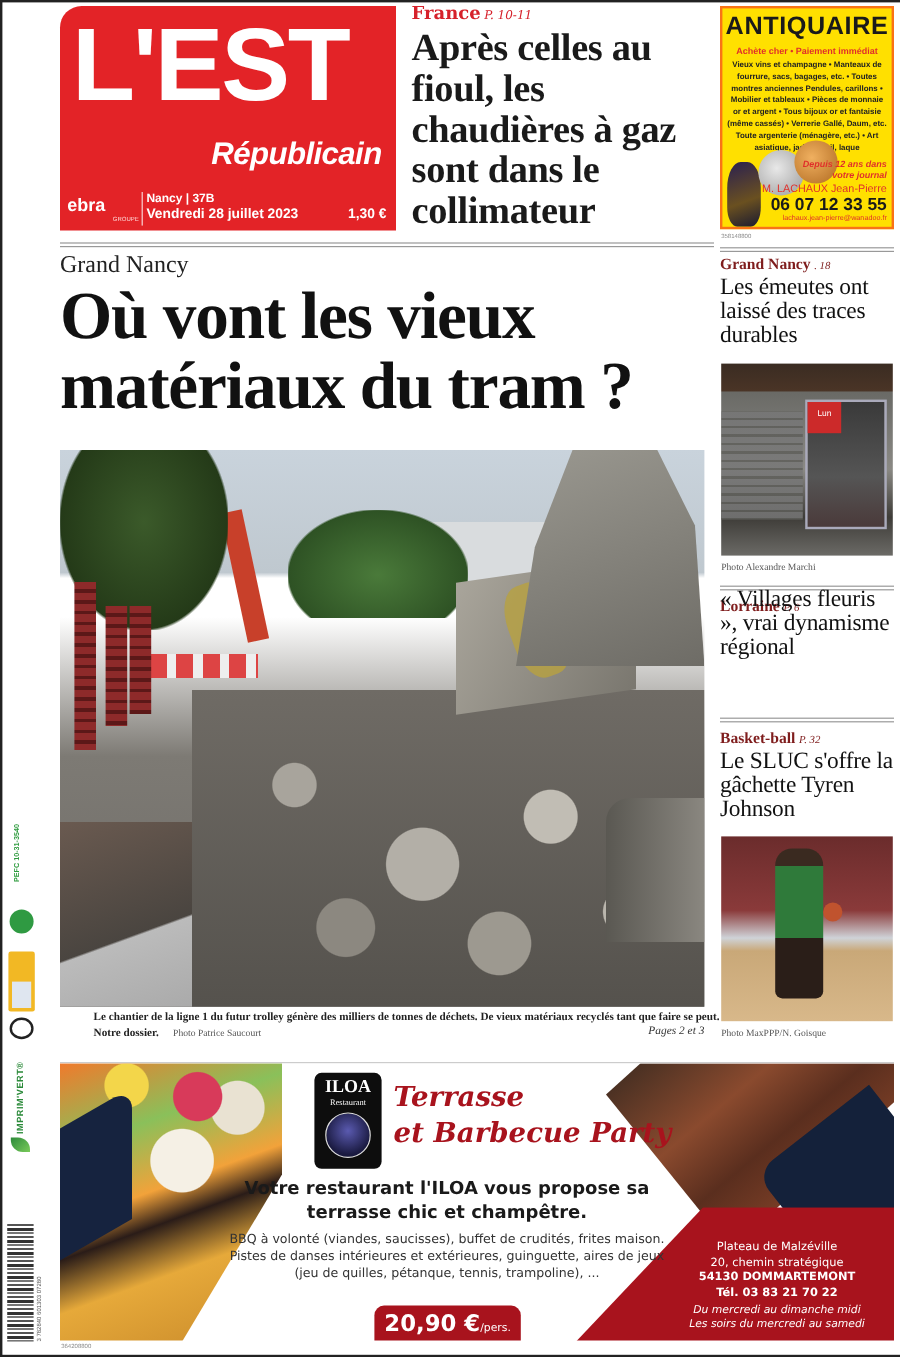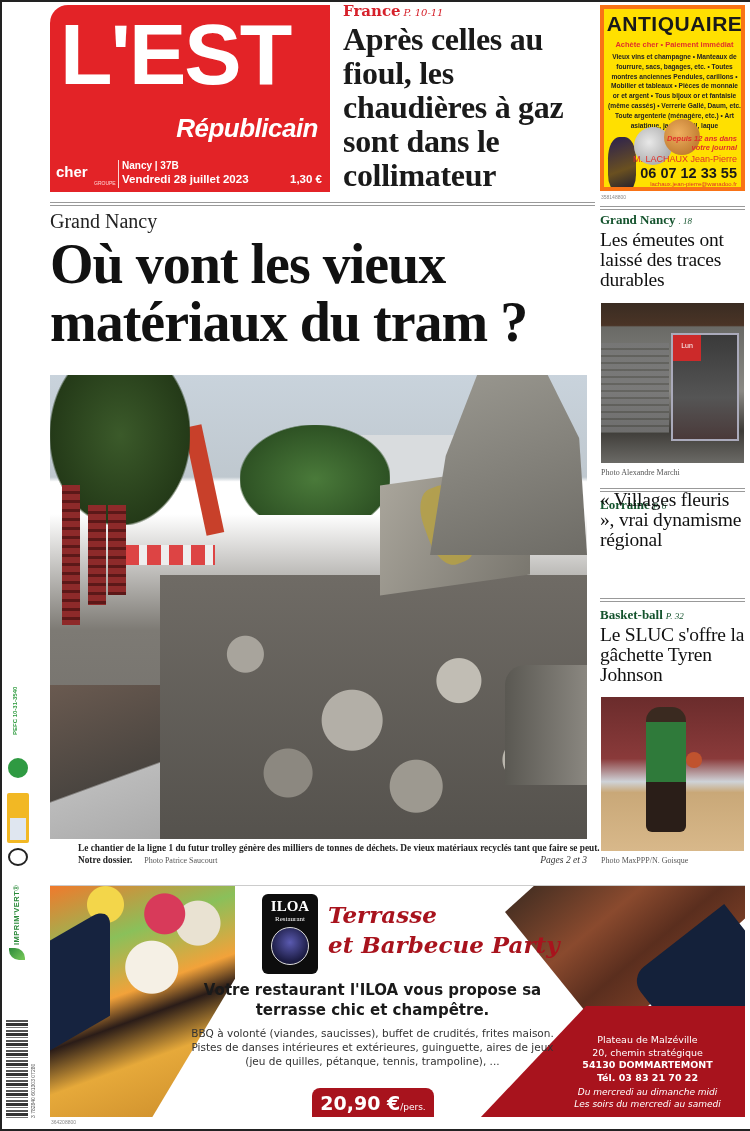--- a/index.html
+++ b/index.html
@@ -19,26 +19,26 @@
   .ebra-sub { left:44px; top:23px; font-size:5px; font-family:"Liberation Sans", sans-serif; color:#ffd6d6; }
   .mast-div { left:68px; top:3px; width:1px; height:28px; background:#fff; opacity:.8; }
   .edition { left:72px; top:3px; font-family:"Liberation Sans", sans-serif; font-weight:700; font-size:10px; }
   .date { left:72px; top:16px; font-family:"Liberation Sans", sans-serif; font-weight:700; font-size:11.5px; }
   .price { right:8px; top:16px; font-family:"Liberation Sans", sans-serif; font-weight:700; font-size:11.5px;text-align:right; }
 
   
   .kicker { font-family:"DejaVu Serif", serif; font-weight:700; font-size:15px; }
   .kicker .pg { font-weight:400; font-style:italic; font-size:10px; margin-left:3px; }
   .red { color:#d6212b; }
-  .blue { color:#14532d; }
+  .blue { color:#7f1d1d; }
   .france-kicker { left:343px; top:2px; }
   .france-head { left:343px; top:22px; width:255px; font-family:"Liberation Serif", serif; font-weight:700; font-size:32px; line-height:34px; letter-spacing:-0.3px; }
 
   
-  .antiq { left:600px; top:5px; width:145px; height:186px; background:#ffe000; border:4px solid #f97316; overflow:hidden; font-family:"Liberation Sans", sans-serif; text-align:center; }
+  .antiq { left:600px; top:5px; width:145px; height:186px; background:#ffe000; border:2px solid #f97316; overflow:hidden; font-family:"Liberation Sans", sans-serif; text-align:center; }
   .antiq-title { left:0; top:3px; width:141px; font-weight:900; font-size:21px; color:#1a1a1a; letter-spacing:0.5px; }
   .antiq-sub { left:0; top:31px; width:141px; font-weight:700; font-size:7.5px; color:#e0302b; }
   .antiq-body { left:3px; top:43px; width:135px; font-weight:700; font-size:6.6px; line-height:9.8px; color:#222; }
   .antiq-since { right:4px; top:125px; font-weight:700; font-style:italic; font-size:7.5px; line-height:9px; color:#e0302b; text-align:right; }
   .antiq-name { right:4px; top:145px; font-size:9px; color:#e0302b; }
   .antiq-phone { right:4px; top:156px; font-weight:900; font-size:14.5px; color:#1a1a1a; }
   .antiq-mail { right:4px; top:172px; font-size:6px; color:#e0302b; }
   .coin1 { left:30px; top:118px; width:38px; height:38px; border-radius:50%; background:radial-gradient(circle at 40% 40%, #e8e8e8, #9a9a9a); }
   .coin2 { left:60px; top:110px; width:36px; height:36px; border-radius:50%; background:radial-gradient(circle at 40% 40%, #f0b060, #b06a20); }
   .vase { left:4px; top:128px; width:28px; height:54px; border-radius:40% 40% 30% 30%; background:linear-gradient(160deg,#2a2050,#6a5020 60%,#1a1a30); }
@@ -136,21 +136,21 @@
 <body>
 
 <div class="abs frame-top"></div>
 <div class="abs frame-left"></div>
 <div class="abs frame-bottom"></div>
 
 <div class="abs masthead">
   <div class="abs logo-est">L'EST</div>
   <div class="abs logo-rep">Républicain</div>
   <div class="abs mast-foot">
-    <div class="abs ebra">cher</div>
+    <div class="abs ebra">ebra</div>
     <div class="abs ebra-sub">GROUPE</div>
     <div class="abs mast-div"></div>
     <div class="abs edition">Nancy | 37B</div>
     <div class="abs date">Vendredi 28 juillet 2023</div>
     <div class="abs price">1,30 €</div>
   </div>
 </div>
 
 <div class="abs kicker red france-kicker">
   <span>France</span><span class="pg">P. 10-11</span>

